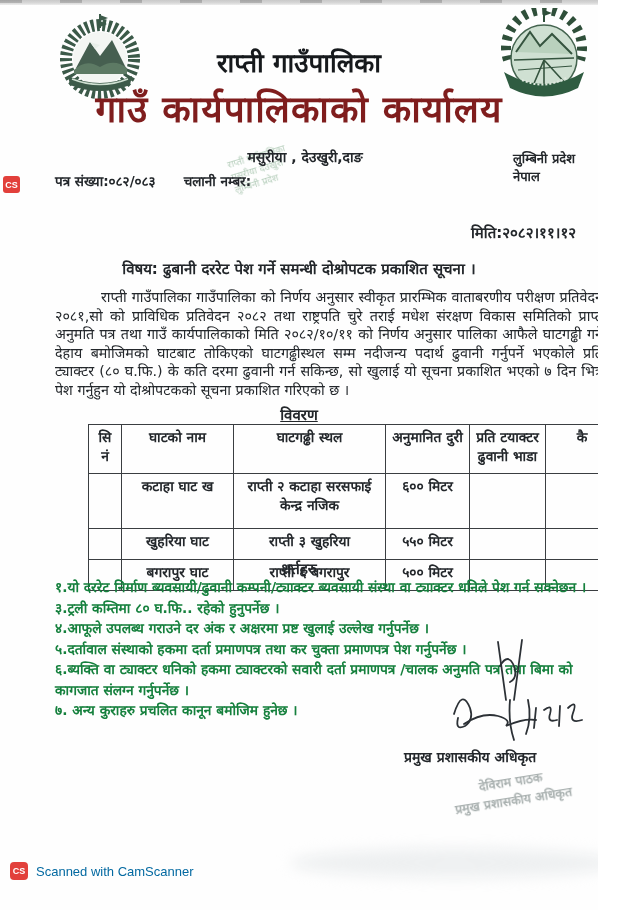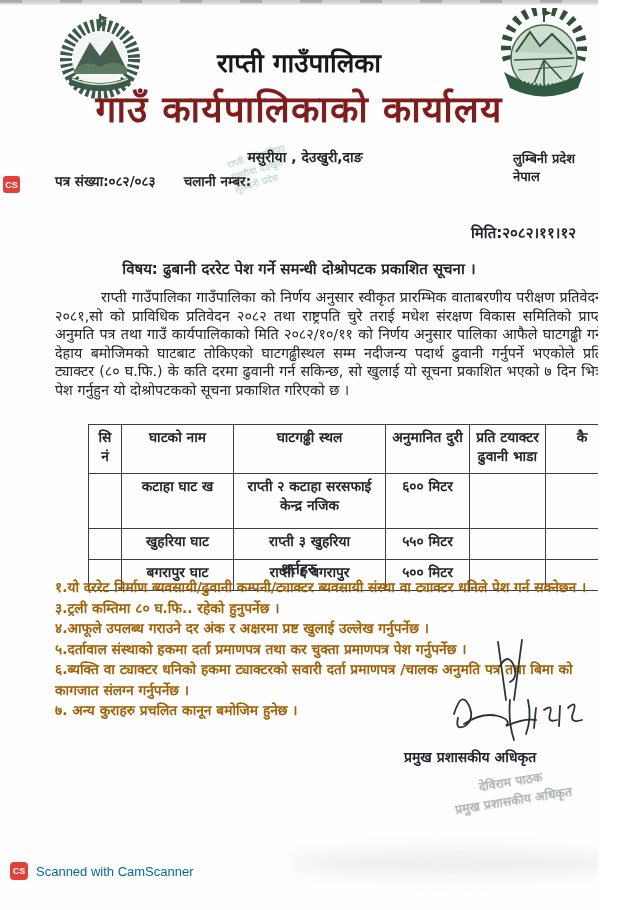--- a/index.html
+++ b/index.html
@@ -41,21 +41,21 @@
   table.detail td{font-weight:bold;}
   table.detail thead th{height:44px;}
   table.detail td.c0{width:33px;}
   table.detail td.c2{text-align:center;margin-top:20px;}
   tr.r0 td{height:50px;}
   tr.r1 td,tr.r2 td{height:26px;}
   
   .terms-title{position:absolute;left:0;right:0;top:558px;text-align:center;
         font-weight:bold;font-size:15px;}
   .terms{position:absolute;left:55px;top:577px;width:552px;font-size:13.8px;
-        line-height:20.5px;font-weight:bold;color:#a16207;}
+        line-height:20.5px;font-weight:bold;color:#15803d;}
   
   .sig-svg{position:absolute;left:440px;top:636px;width:160px;height:125px;}
   .sig-designation{position:absolute;left:404px;top:747px;font-weight:bold;font-size:14px;}
   .stamp-faint{position:absolute;left:412px;top:772px;width:200px;transform:rotate(-9deg);
         color:#9aa3a2;opacity:.85;font-size:12.5px;line-height:19px;text-align:center;
         filter:blur(.35px);font-weight:bold;}
   
   .bottom-shadow{position:absolute;left:290px;top:848px;width:330px;height:30px;
         background:#eef0f1;border-radius:50%;filter:blur(7px);}
   .cam-footer{position:absolute;left:10px;top:862px;display:flex;gap:8px;align-items:center;}
@@ -116,20 +116,21 @@
     <span>पत्र संख्या:०८२/०८३</span><span class="gap"></span><span>चलानी नम्बर:</span>
   </div>
 
   <div class="cs-badge-top">CS</div>
 
   <div class="date-line">मिति:२०८२।११।१२</div>
   <div class="subject">विषय: ढुबानी दररेट पेश गर्ने समन्धी दोश्रोपटक प्रकाशित सूचना ।</div>
 
   <div class="body-par">राप्ती गाउँपालिका गाउँपालिका को निर्णय अनुसार स्वीकृत प्रारम्भिक वाताबरणीय परीक्षण प्रतिवेदन २०८१,सो को प्राविधिक प्रतिवेदन २०८२ तथा राष्ट्रपति चुरे तराई मधेश संरक्षण विकास समितिको प्राप्त अनुमति पत्र तथा गाउँ कार्यपालिकाको मिति २०८२/१०/११ को निर्णय अनुसार पालिका आफैले घाटगढ्ढी गर्ने देहाय बमोजिमको घाटबाट तोकिएको घाटगढ्ढीस्थल सम्म नदीजन्य पदार्थ ढुवानी गर्नुपर्ने भएकोले प्रति ट्याक्टर (८० घ.फि.)  के कति दरमा ढुवानी गर्न सकिन्छ, सो खुलाई यो सूचना प्रकाशित भएको ७ दिन भित्र पेश गर्नुहुन यो दोश्रोपटकको सूचना प्रकाशित गरिएको छ ।</div>
 
+  <div class="table-title">विवरण</div>
 
   <table class="detail">
     <colgroup>
       <col style="width:33px">
         <col style="width:112px">
         <col style="width:152px">
       <col style="width:84px">
         <col style="width:76px">
         <col style="width:73px">
     </colgroup>

